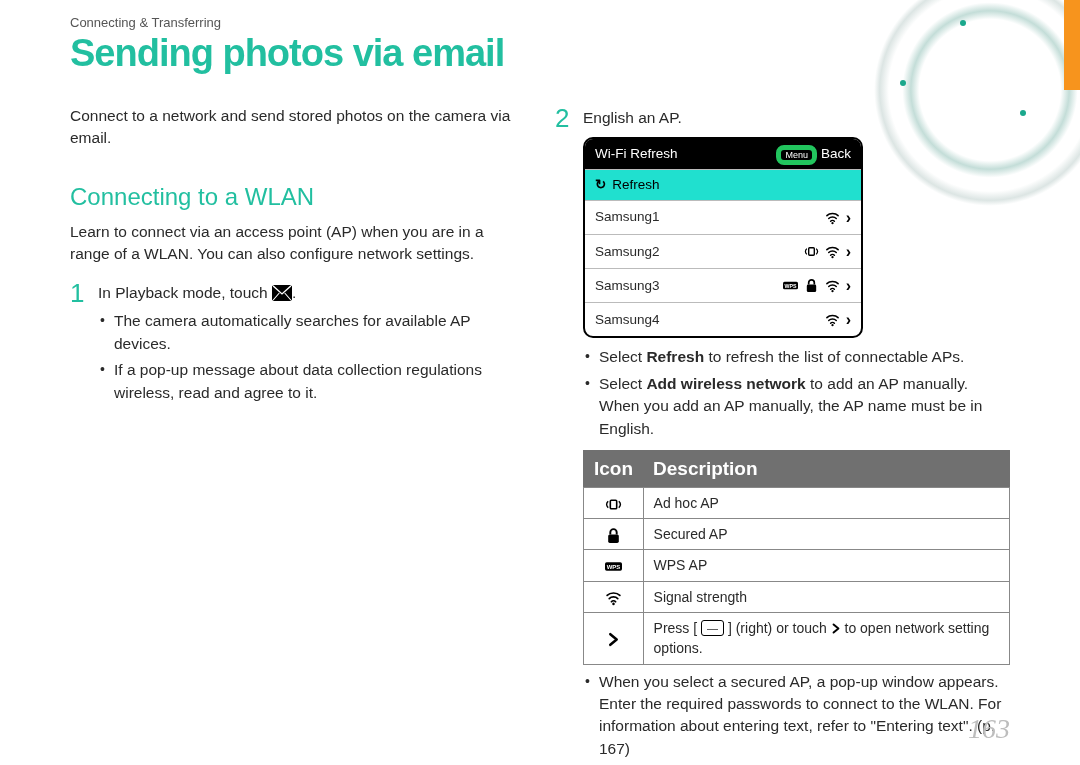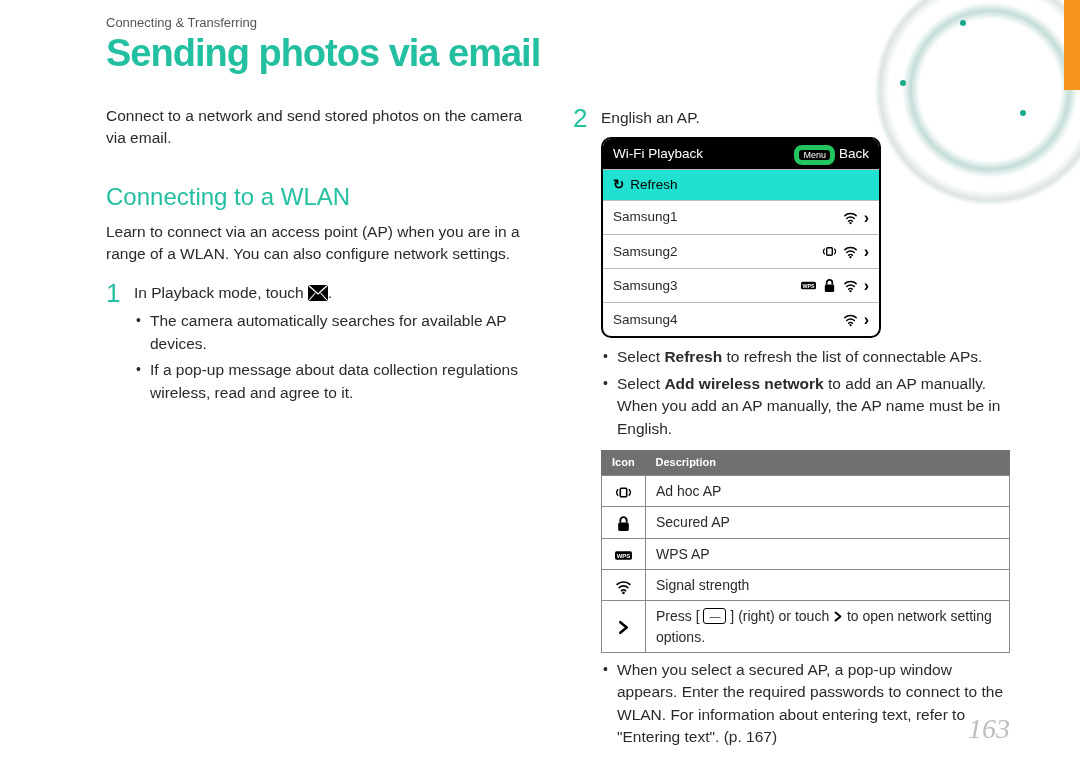--- a/index.html
+++ b/index.html
@@ -31,21 +31,21 @@
   }
   .corner .c2 { position:absolute; width:200px;height:200px;left:30px;top:30px;border-radius:50%;
     background:radial-gradient(circle at 50% 50%, rgba(18,120,100,0) 50%, rgba(18,120,100,.25) 56%, rgba(18,120,100,0) 62%);
   }
   .corner .dot { position:absolute;width:6px;height:6px;border-radius:50%;background:#1aa88c; }
   .orange-tab {
     position:absolute; top:0; right:0; width:16px; height:90px;
     background:#f7941d;
   }
   .page {
-    padding:15px 70px 0 106px;
+    padding:15px 70px 0 70px;
   }
   .breadcrumb {
     font-size:13px; color:#555;
   }
   .h1 {
     font-size:38px;
     font-weight:700;
     color:var(--accent);
     letter-spacing:-1px;
     margin:2px 0 30px 0;
@@ -102,21 +102,21 @@
   .wifi-icons { display:flex; gap:6px; align-items:center; color:#000; }
   .chev{font-size:16px;font-weight:700}
   .sig svg,.lock svg,.adhoc svg,.wps svg,.chev-svg svg{width:15px;height:15px;display:block}
   
   table.icon-tbl {
     width:100%; border-collapse:collapse; font-size:14px; margin-top:10px;
     border:1px solid #707070;
   }
   table.icon-tbl th {
     background:#707070;color:#fff;text-align:left;font-weight:600;
-    padding:4px 10px;font-size:11px;
+    padding:4px 10px;font-size:19px;
   }
   table.icon-tbl td {
     border:1px solid #888; padding:5px 10px; vertical-align:middle;
   }
   table.icon-tbl td.ic { width:44px;text-align:center;background:#fff }
   table.icon-tbl td.ic svg{width:17px;height:17px;display:inline-block;vertical-align:middle}
   .page-num {
     position:absolute; bottom:20px; right:70px;
     font-size:28px; font-style:italic; color:#bdbdbd; font-family:Liberation Serif, serif;
   }
@@ -170,21 +170,21 @@
     </div>
 
     <div class="col">
       <div class="step" style="margin-top:0">
         <div class="step-num">2</div>
         <div class="step-body">
           <div>English an AP.</div>
 
           <div class="wifi">
             <div class="wifi-row wifi-title-row">
-              <span>Wi-Fi Playback</span>
+              <span>Wi-Fi Refresh</span>
               <span><span class="menu-tag">Menu</span><span>Back</span></span>
             </div>
             <div class="wifi-row wifi-refresh">
               <span class="ricon">↻</span>
               <span>Refresh</span>
             </div>
             <div class="wifi-row wifi-ap">
               <span>Samsung1</span>
               <span class="wifi-icons">
                 <span class="sig">

